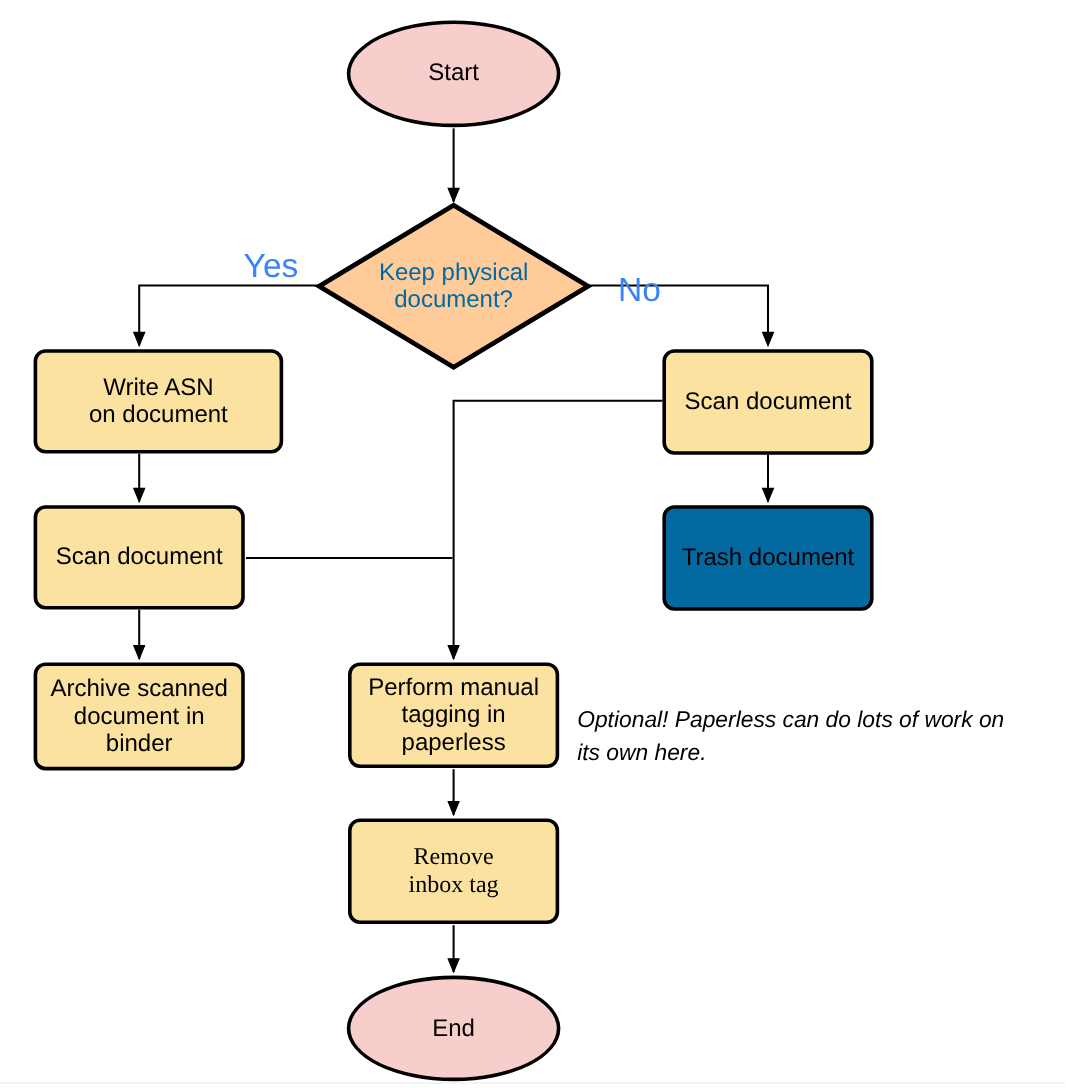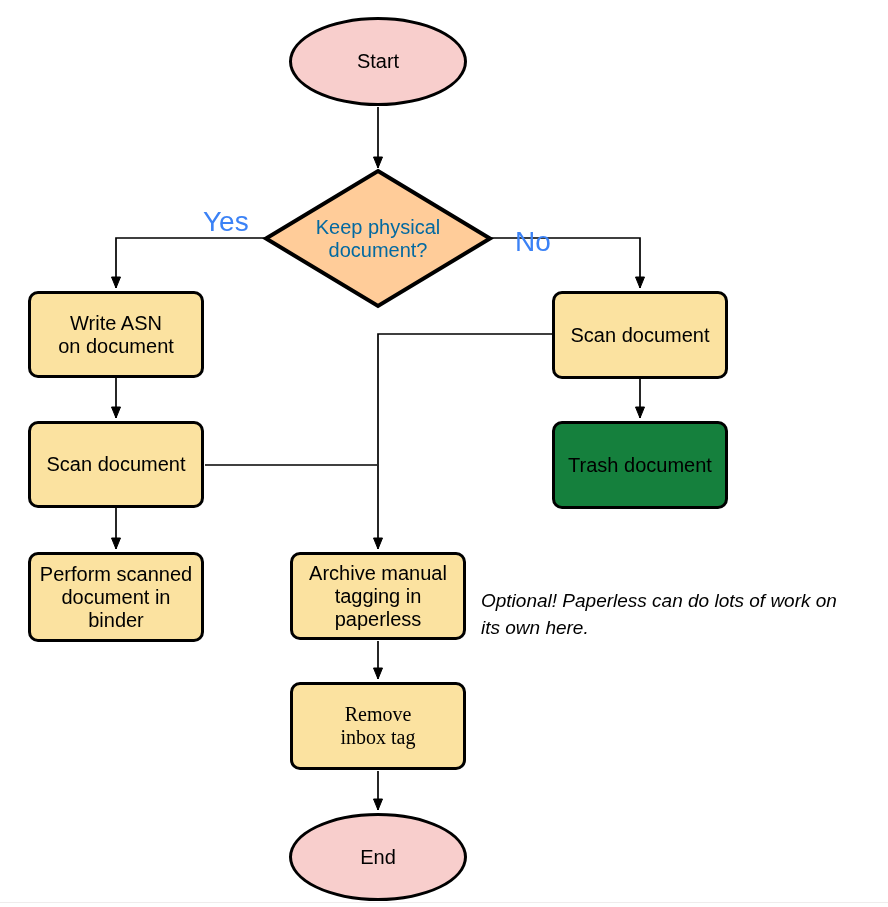--- a/index.html
+++ b/index.html
@@ -117,45 +117,45 @@
   </div>
 
   <div class="diamond-label-box" style="left:266px; top:172px; width:224px; height:133px;">
     <span class="node-label">Keep physical
 document?</span>
   </div>
 
   <div class="edge-label" style="left:203px; top:210px; width:54px;">Yes</div>
   <div class="edge-label" style="left:515px; top:210px; width:54px;margin-top:20px;">No</div>
 
-  <div class="node process" style="left: 28px; top: 291px; width: 176px; height: 87px; background-color: rgb(251, 226, 160);">
+  <div class="node process" style="left: 28px; top: 291px; width: 208px; height: 87px; background-color: rgb(251, 226, 160);">
     <span class="node-label">Write ASN
 on document</span>
   </div>
 
   <div class="node process" style="left: 28px; top: 421px; width: 176px; height: 87px; background-color: rgb(251, 226, 160);">
     <span class="node-label">Scan document</span>
   </div>
 
   <div class="node process" style="left: 28px; top: 552px; width: 176px; height: 90px; background-color: rgb(251, 226, 160);">
-    <span class="node-label">Perform scanned
+    <span class="node-label">Archive scanned
 document in
 binder</span>
   </div>
 
   <div class="node process" style="left: 552px; top: 291px; width: 176px; height: 88px; background-color: rgb(251, 226, 160);">
     <span class="node-label">Scan document</span>
   </div>
 
-  <div class="node process" style="left: 552px; top: 421px; width: 176px; height: 88px; background-color: #15803d;">
+  <div class="node process" style="left: 552px; top: 421px; width: 176px; height: 88px; background-color: #0369a1;">
     <span class="node-label">Trash document</span>
   </div>
 
   <div class="node process" style="left: 290px; top: 552px; width: 176px; height: 88px; background-color: rgb(251, 226, 160);">
-    <span class="node-label">Archive manual
+    <span class="node-label">Perform manual
 tagging in
 paperless</span>
   </div>
 
   <div class="note" style="left:481px; top:587px; width:410px;">Optional! Paperless can do lots of work on
 its own here.</div>
 
   <div class="node process" style="left: 290px; top: 682px; width: 176px; height: 88px; background-color: rgb(251, 226, 160); font-family: Liberation Serif, serif;">
     <span class="node-label">Remove
 inbox tag</span>

